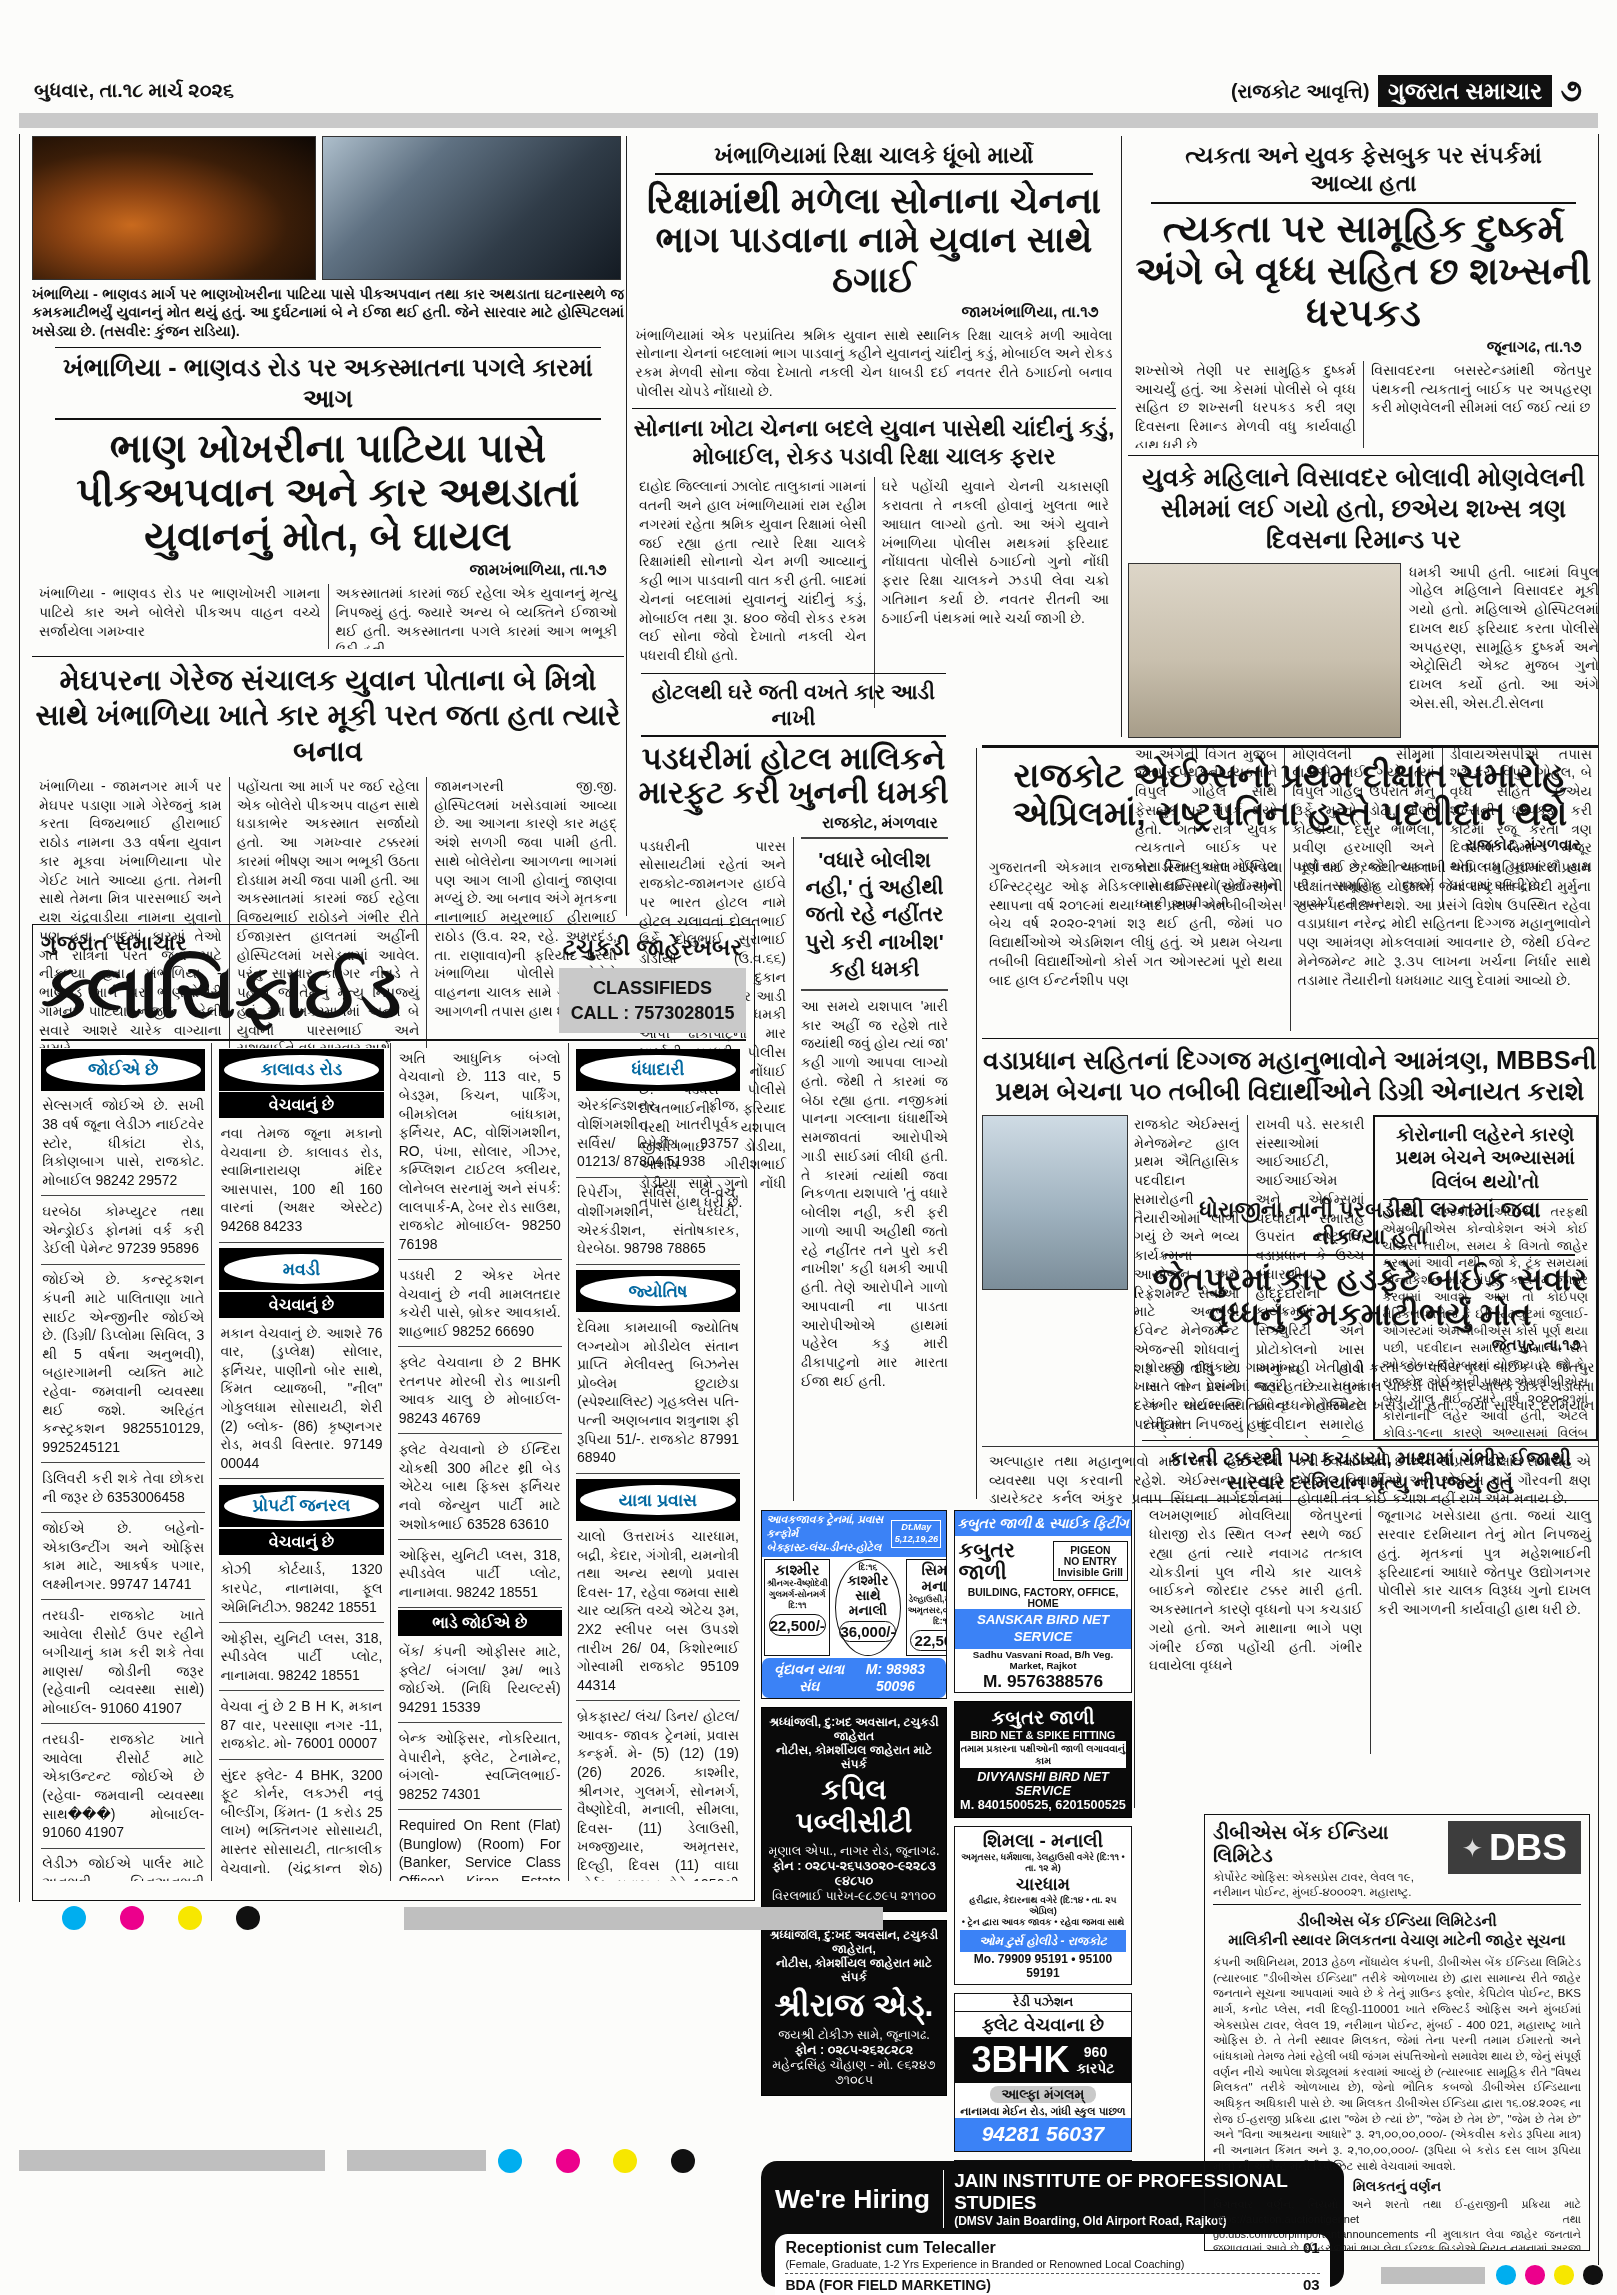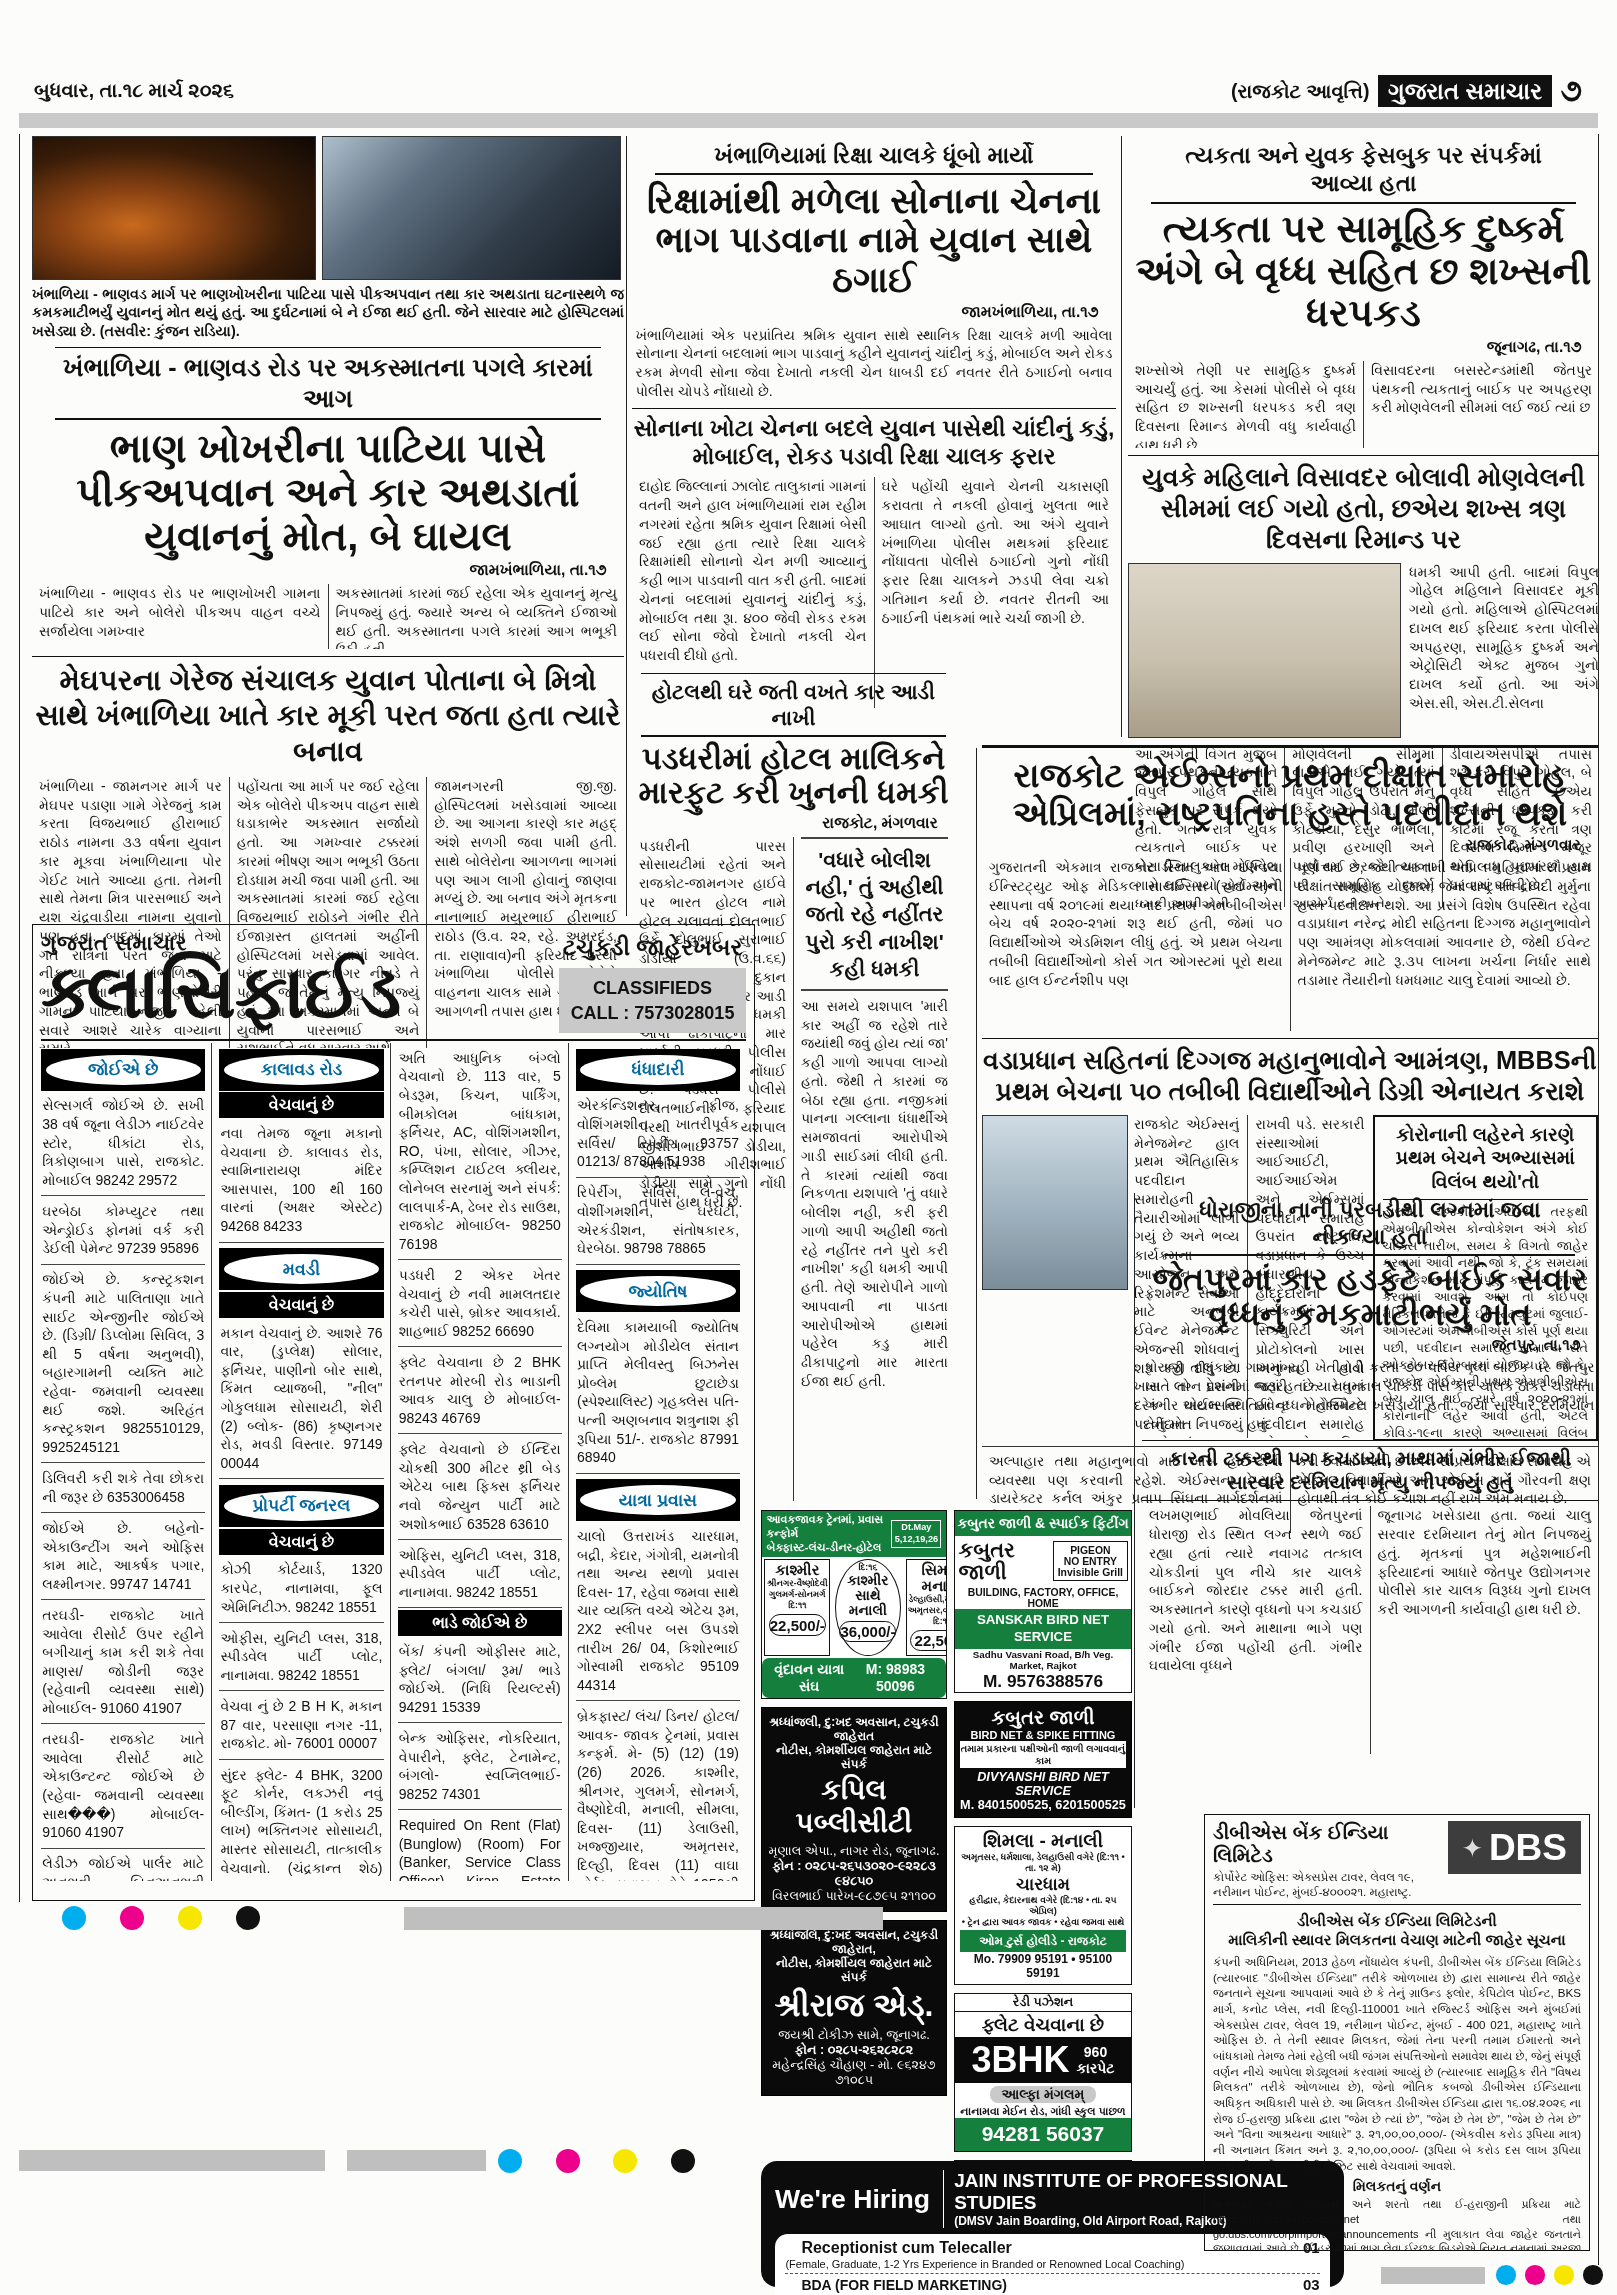--- a/index.html
+++ b/index.html
@@ -41,21 +41,21 @@
   .cl-col:last-child{border-right:none;}
   .cat{background:#000;padding:5.8px 4.6px;margin:5.8px 0 0 0;}
   .oval{background:#fff;color:#0369a1;font-weight:800;font-size:17.3px;text-align:center;
         border-radius:50%;padding:4.6px 3.5px;}
   .subcat{background:#000;color:#fff;font-weight:700;font-size:16px;text-align:center;
           padding:4px 2.3px;margin-top:1.7px;}
   .cad{font-size:14px;line-height:1.33;text-align:justify;padding:5.8px 1.2px;
        border-bottom:1.2px solid #444;}
   
   .adbox{border:1.7px solid #111;background:#fff;margin-bottom:8px;overflow:hidden;}
-  .adbar{background:#15803d;color:#fff;font-weight:800;text-align:center;padding:3.5px 2.3px;line-height:1.25;}
+  .adbar{background:#3b82f6;color:#fff;font-weight:800;text-align:center;padding:3.5px 2.3px;line-height:1.25;font-style:italic;}
   .pre{white-space:pre-line;}
   .kcells{display:flex;}
   .kcell{flex:1;border:1.2px solid #111;margin:2.3px;text-align:center;padding:2.3px 1.2px;}
   .kname{font-weight:800;font-size:17.3px;line-height:1.05;}
   .ksub{font-size:8.7px;font-weight:600;line-height:1.25;}
   .kprice{font-weight:800;font-size:15px;border:1.2px solid #111;border-radius:12.7px;
           margin:3.5px 2.3px 1.2px 2.3px;padding:1.2px 0;}
   .blackad{background:#0a0a0a;color:#fff;text-align:center;padding:7px 5.8px;margin-bottom:8px;border:1.7px solid #000;}
   .sgrid{display:flex;flex-wrap:wrap;}
   .scell{width:33.33%;box-sizing:border-box;border:1.2px solid #111;text-align:center;padding:1.7px 0.6px;}
@@ -63,21 +63,21 @@
   .ssub{font-size:7.5px;line-height:1.2;}
   .dot{position:absolute;width:24px;height:24px;border-radius:50%;}
   .regbar{position:absolute;background:#bfbfbf;}
   .corona{border:2.3px solid #111;padding:5.8px 8px;}
   .corona h4{margin:0 0 4.6px 0;font-size:19px;font-weight:800;text-align:center;
              border-bottom:1.7px solid #111;padding-bottom:4.6px;line-height:1.25;}
   .dbs-logo{background:#3d3d3d;color:#fff;font-weight:800;font-size:37px;
             display:flex;align-items:center;justify-content:center;gap:5.8px;padding:5.8px 14px;}
   .dbs-star{font-size:25.4px;color:#ddd;}
   .hire-inner{background:#fff;color:#111;border-radius:12.7px;padding:8px 12.7px;margin-top:5.8px;}
-  .hire-role{font-weight:800;font-size:21px;margin-left:16px;}
+  .hire-role{font-weight:800;font-size:21px;}
   .hire-desc{font-size:14.4px;line-height:1.3;}
   .dashes{border-top:1.7px dashed #555;margin:5.8px 0;}
 </style>
 </head>
 <body>
 
 <div class="page">
 
   <div class="abs hdr-date" style="left:34px;top:79px;">બુધવાર, તા.૧૮ માર્ચ ૨૦૨૬</div>
   <div class="abs hdr-right" style="right:35px;top:73px;">

